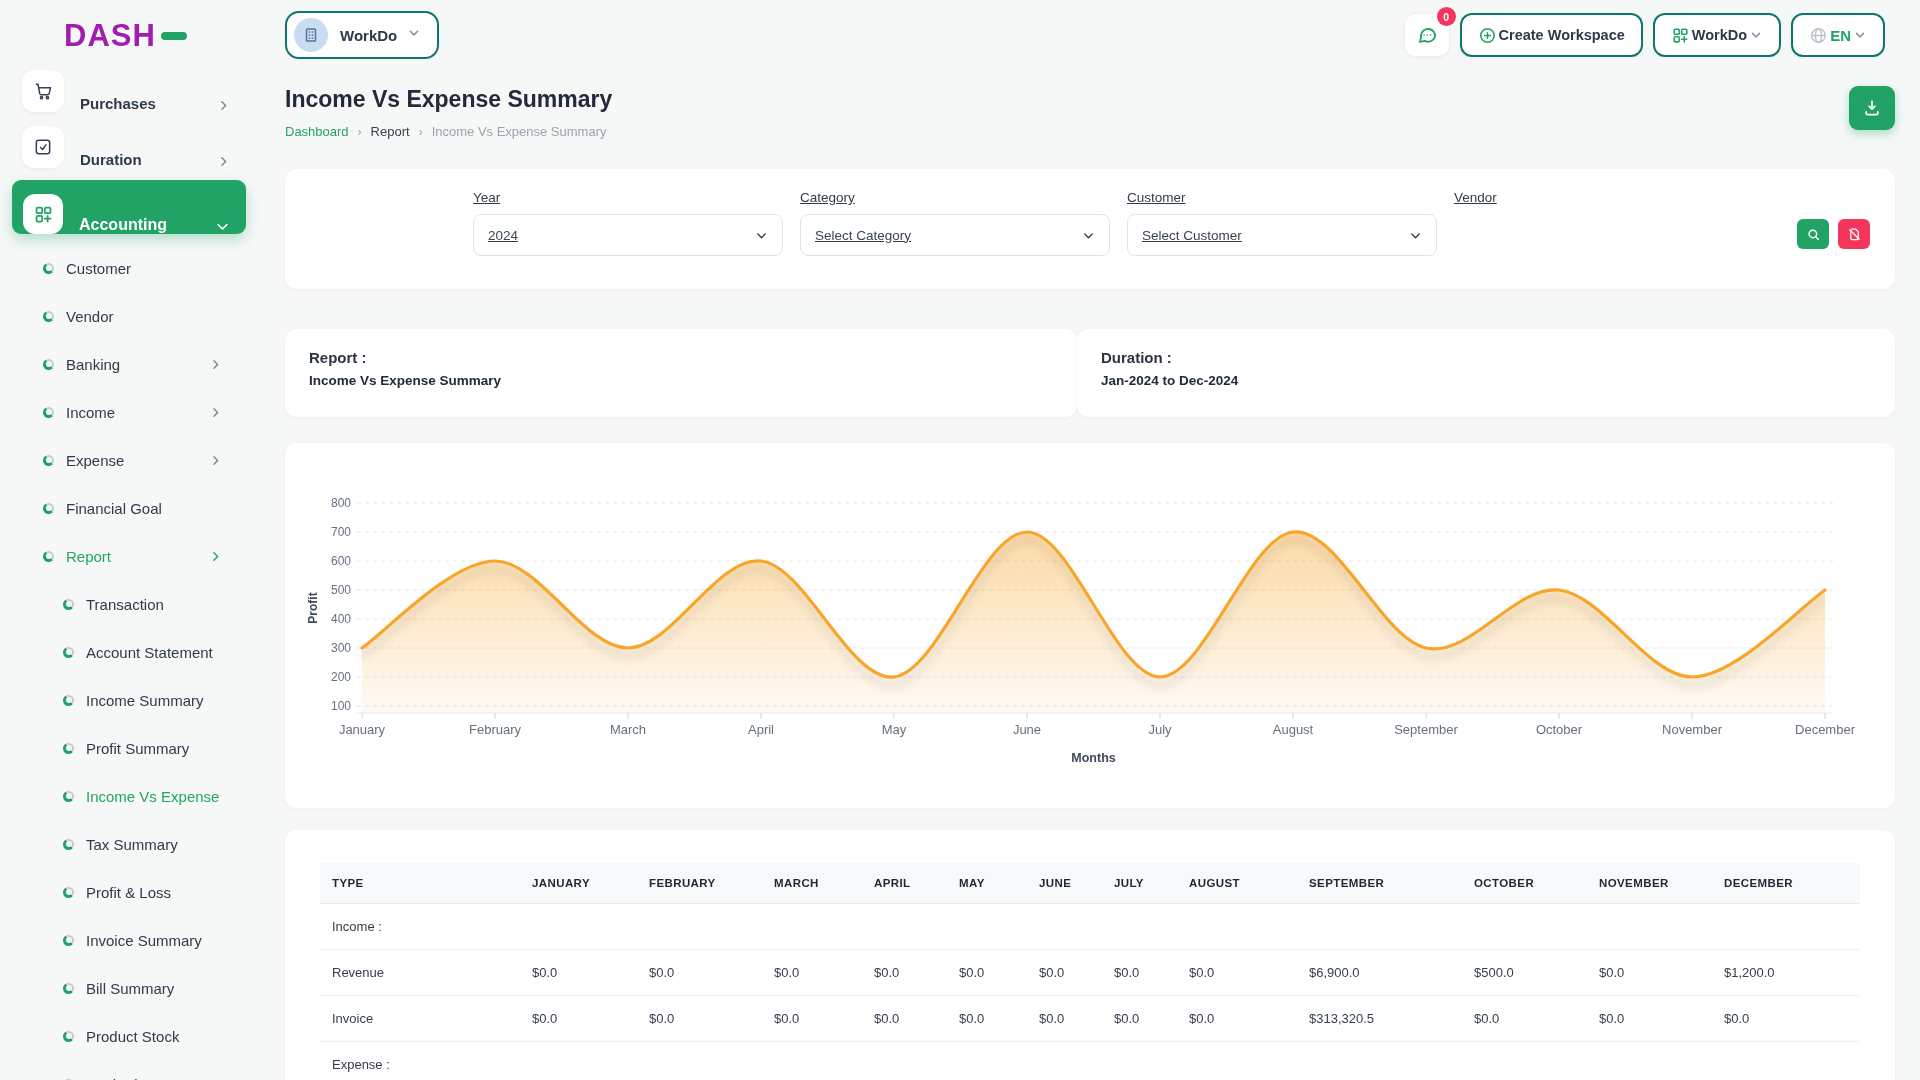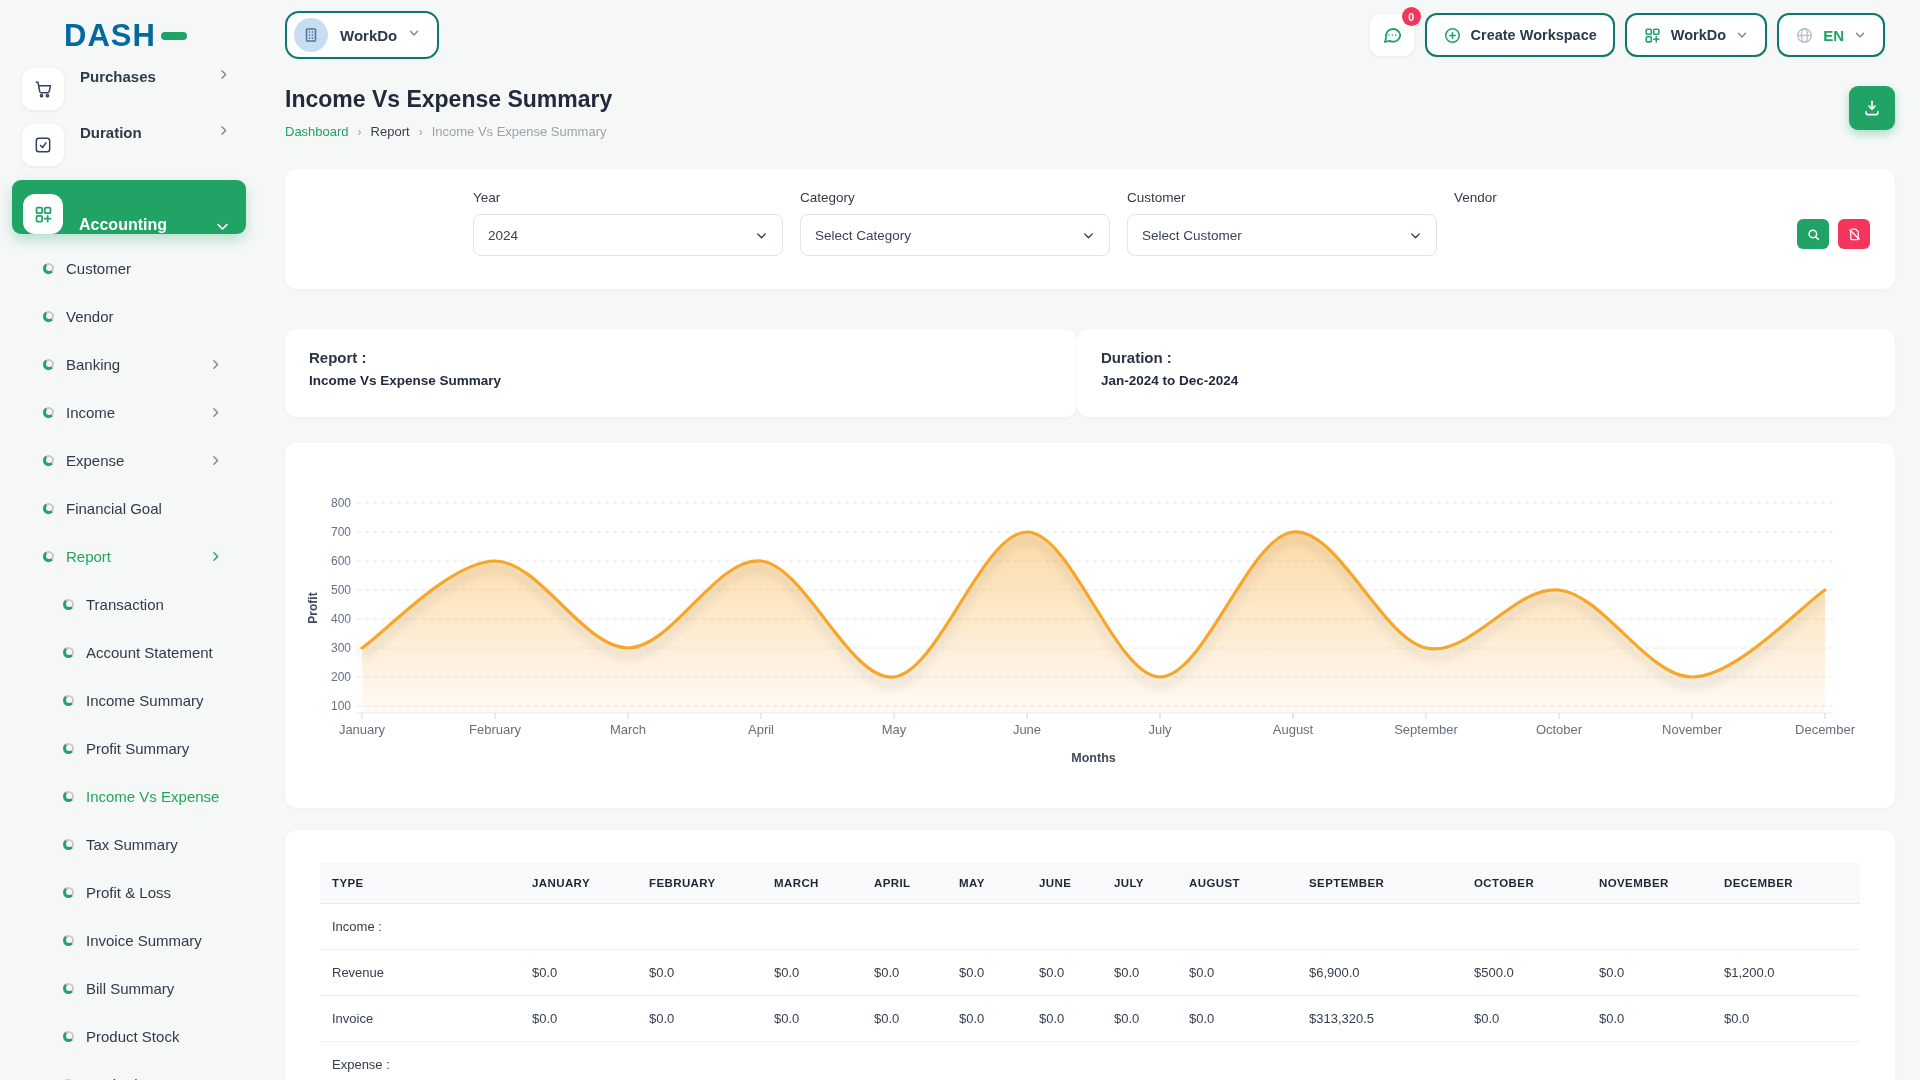--- a/index.html
+++ b/index.html
@@ -2,23 +2,23 @@
 <html><head>
 <meta charset="utf-8">
 <style>
   * { margin:0; padding:0; box-sizing:border-box; }
   html,body { width:1920px; height:1080px; overflow:hidden; background:#f6f8f8;
     font-family:"Liberation Sans", sans-serif; color:#2f3b4b; }
 
   
   .sidebar { position:absolute; left:0; top:0; width:260px; height:1080px; }
   .logo { margin:18px 0 14px 64px; display:flex; align-items:center; }
-  .logo-text { font-size:31px; font-weight:900; letter-spacing:1px; color:#0369a1; }
+  .logo-text { font-size:31px; font-weight:900; letter-spacing:1px; color:#a21caf; }
   .logo-dash { width:26px; height:8px; border-radius:4px; background:#21a366; margin-left:5px; }
-  .side-top { width:234px; height:44px; margin:0 0 12px 12px; display:flex; align-items:flex-start; cursor:pointer; }
+  .side-top { width:234px; height:44px; margin:0 0 12px 12px; display:flex; align-items:flex-end; cursor:pointer; }
   .side-top .iconbox { width:42px; height:42px; border-radius:12px; background:#fff;
     box-shadow:0 1px 4px rgba(20,30,50,.07); display:flex; align-items:center; justify-content:center;
     color:#33415a; margin-left:10px; }
   .side-top .lbl { margin-left:16px; font-size:15px; font-weight:600; color:#2c3a4a; flex:1; }
   .side-top .chev { color:#7d8794; margin-right:16px; display:flex; }
   .side-active { width:234px; height:54px; margin:4px 0 10px 12px; background:#21a366; border-radius:9px;
     display:flex; align-items:flex-end; box-shadow:0 6px 14px rgba(33,163,102,.3); cursor:pointer; }
   .side-active .iconbox { width:40px; height:40px; border-radius:12px; background:#fff; color:#21a366;
     display:flex; align-items:center; justify-content:center; margin-left:11px; }
   .side-active .lbl { margin-left:16px; font-size:16px; font-weight:700; color:#fff; flex:1; }
@@ -47,39 +47,39 @@
     display:flex; align-items:center; justify-content:center; }
   .ws-pill .lbl { font-size:15px; font-weight:600; color:#2c3a4a; margin:0 10px 0 12px; }
   .topbar .spacer { flex:1; }
   .right-cluster { display:flex; align-items:center; gap:10px; }
   .icon-btn { position:relative; width:46px; height:44px; border-radius:12px; background:#fff;
     border:1px solid #eef1f3; box-shadow:0 1px 3px rgba(16,24,40,.05); display:flex; align-items:center;
     justify-content:center; color:#21a366; cursor:pointer; }
   .badge { position:absolute; top:-7px; right:-7px; min-width:19px; height:19px; border-radius:10px;
     background:#f5365c; color:#fff; font-size:10.5px; font-weight:700; display:flex; align-items:center;
     justify-content:center; padding:0 5px; }
-  .top-btn { height:44px; padding:0 16px; gap:9px; font-size:14.5px; font-weight:600; color:#2c3a4a; }
+  .top-btn { height:44px; padding:0 16px; gap:2px; font-size:14.5px; font-weight:600; color:#2c3a4a; }
   .top-btn .chev { color:#7d8794; display:flex; }
   .lang .globe { color:#b9c1ca; display:flex; }
   .lang .lang-code { color:#21a366; font-weight:700; font-size:15px; }
 
   .title-row { display:flex; align-items:flex-start; margin-top:16px; }
   .page-title { font-size:23px; font-weight:700; color:#222b3c; }
   .breadcrumb { margin-top:11px; display:flex; align-items:center; gap:9px; font-size:13px; }
   .breadcrumb .crumb-link { color:#21a366; cursor:pointer; }
   .breadcrumb .crumb-mid { color:#39424e; cursor:pointer; }
   .breadcrumb .crumb-current { color:#9aa3ad; }
   .breadcrumb .sep { color:#9aa3ad; font-size:12px; }
   .dl-btn { margin-left:auto; width:46px; height:44px; border-radius:9px; background:#21a366; border:none;
     color:#fff; display:flex; align-items:center; justify-content:center; cursor:pointer;
     box-shadow:0 4px 10px rgba(33,163,102,.35); }
 
   .card { background:#fff; border-radius:12px; box-shadow:0 1px 4px rgba(20,30,50,.04); }
 
-  .filter-card { margin-top:30px; height:120px; }
+  .filter-card { margin-top:30px; height:120px;text-decoration:underline; }
   .filter-row { display:flex; gap:17px; padding:21px 30px 0 188px; }
   .field { width:310px; flex:0 0 auto; }
   .field .flabel { font-size:13.5px; color:#333c48; margin-bottom:9px; display:block; }
   .select { height:42px; border:1px solid #dfe4e9; border-radius:8px; background:#fff; display:flex;
     align-items:center; padding:8px 14px; font-size:13.5px; color:#3a4354; cursor:pointer; }
   .select .val { flex:1; }
   .select .chev { color:#2f3b4b; display:flex; }
   .filter-actions { display:flex; gap:9px; margin-left:16px; margin-top:29px; }
   .sq-btn { width:32px; height:30px; border:none; border-radius:6px; color:#fff; display:flex;
     align-items:center; justify-content:center; cursor:pointer; }

